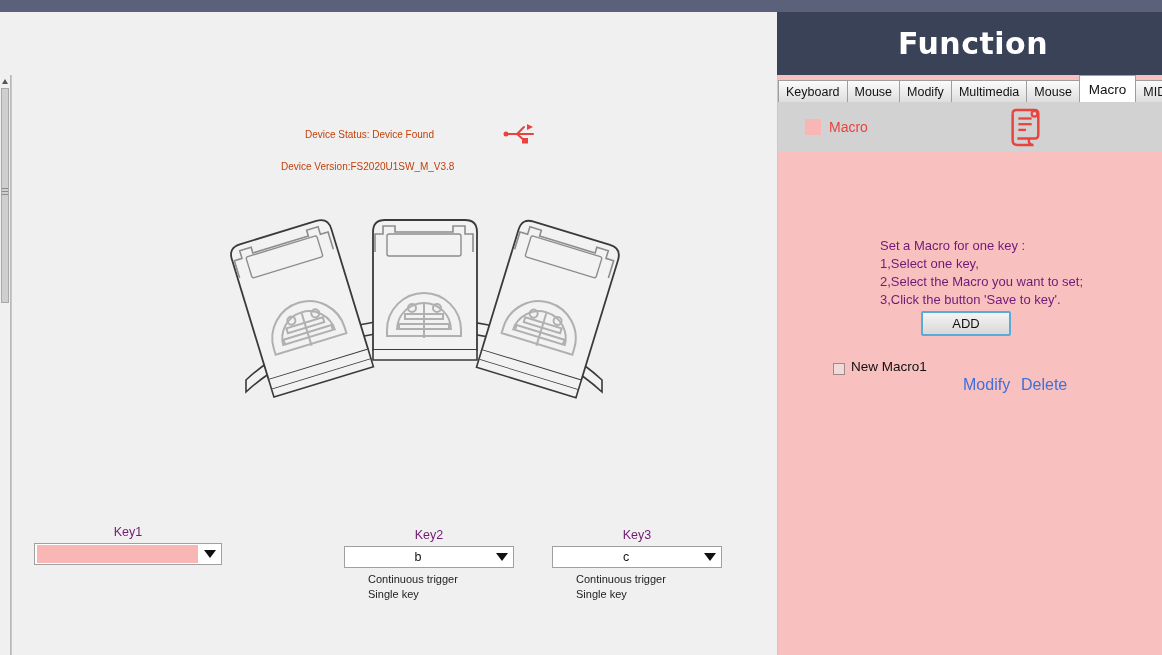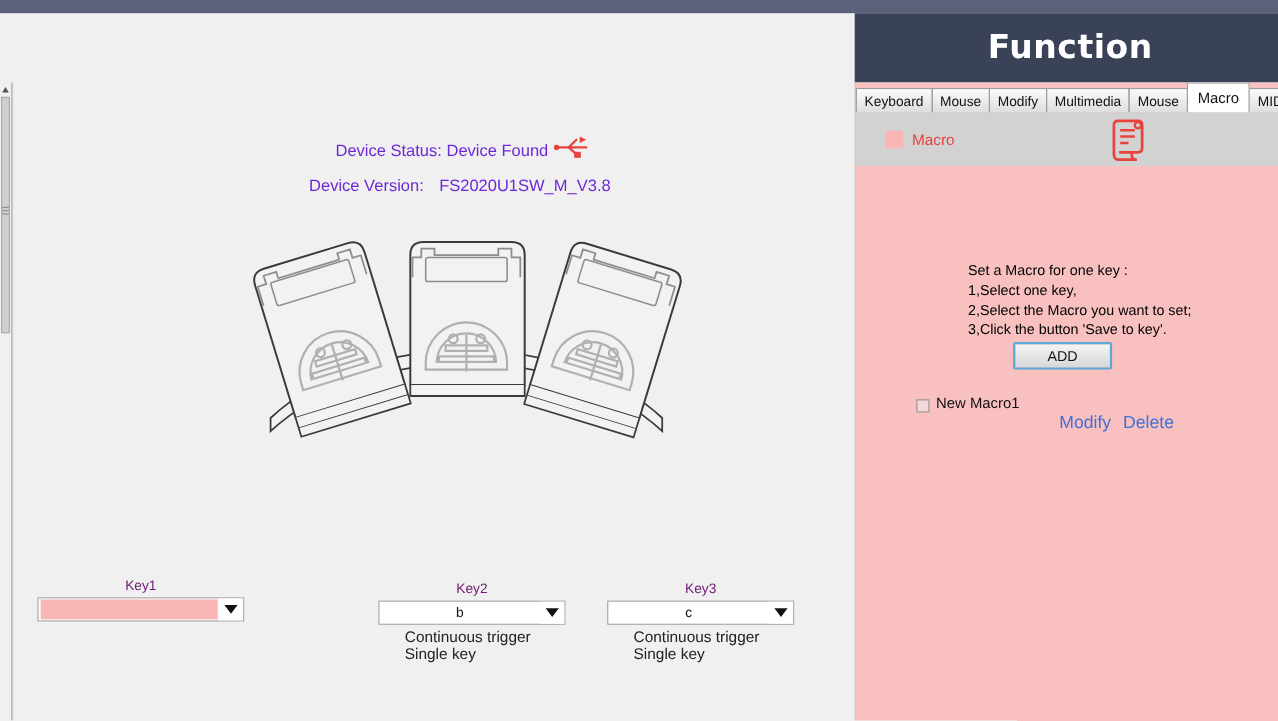--- a/index.html
+++ b/index.html
@@ -40,25 +40,25 @@
   .vscroll .grip{position:absolute;left:2px;top:113px;width:6px;height:1px;background:#8a8a8a;box-shadow:0 3px 0 #8a8a8a,0 6px 0 #8a8a8a;}
 
   
   .left-panel{
     position:absolute;left:11px;top:75px;width:764px;height:580px;
     background:#f0f0f0;border-left:1px solid #c8c8c8;box-sizing:border-box;
   }
 
   .status-block{position:absolute;left:0;top:0;width:764px;}
   .status-row{
-    position:absolute;color:#6d28d9;font-size:15px;white-space:nowrap;
+    position:absolute;color:#c2410c;font-size:10px;white-space:nowrap;
   }
   .status-row.r1{left:293px;top:54px;}
   .status-row.r2{left:269px;top:86px;}
-  .status-ver-label{margin-right:14px;}
+  .status-ver-label{}
   .usb-icon{position:absolute;left:490px;top:48px;width:34px;height:22px;}
 
   
   .device-art{position:absolute;left:212px;top:135px;width:400px;height:235px;}
 
   
   .keyblock{position:absolute;}
   .keyblock .klabel{
     text-align:center;font-size:12.5px;color:#701a75;margin-bottom:4px;
     font-family:"Liberation Sans", sans-serif;
@@ -72,21 +72,21 @@
     overflow:hidden;white-space:nowrap;
   }
   .combo.selected .ctext{background:#f8b6b4;height:18px;margin:1px 1px 1px 2px;}
   .combo .carrow{
     width:22px;height:20px;display:flex;align-items:center;justify-content:center;
     background:#ffffff;
   }
   .combo .carrow:after{
     content:"";border-left:6px solid transparent;border-right:6px solid transparent;border-top:8px solid #111;
   }
-  .subtext{font-size:14px;color:#222;line-height:15px;margin-top:4px;padding-left:24px;}
+  .subtext{font-size:11px;color:#222;line-height:15px;margin-top:4px;padding-left:24px;}
 
   .kb1{left:22px;top:450px;width:188px;}
   .kb2{left:332px;top:453px;width:170px;}
   .kb3{left:540px;top:453px;width:170px;}
 
   
   .right-panel{
     position:absolute;left:777px;top:75px;width:385px;height:580px;
     background:#f9c0c0;box-sizing:border-box;border-left:1px solid #c8c8c8;
   }
@@ -106,21 +106,21 @@
     border-color:#9e9e9e;position:relative;z-index:3;
   }
   .macro-head{
     position:absolute;left:0;top:27px;width:385px;height:49px;background:#d2d2d2;
   }
   .macro-head .swatch{position:absolute;left:27px;top:17px;width:16px;height:16px;background:#f8b6b4;}
   .macro-head .mlabel{position:absolute;left:51px;top:17px;font-size:14px;color:#e8433f;}
   .macro-head .scroll-icon{position:absolute;left:228px;top:6px;width:38px;height:40px;}
 
   .macro-body{position:absolute;left:0;top:76px;width:385px;height:504px;background:#f9c0c0;}
-  .instr{position:absolute;left:102px;top:86px;font-size:13px;color:#000000;line-height:18px;white-space:pre;}
+  .instr{position:absolute;left:102px;top:86px;font-size:13px;color:#701a75;line-height:18px;white-space:pre;}
   .add-btn{
     position:absolute;left:143px;top:160px;width:90px;height:25px;
     background:linear-gradient(#f4f4f4,#d8d8d8);
     border:2px solid #5aa9d6;border-radius:2px;
     display:flex;align-items:center;justify-content:center;
     font-size:13px;color:#111;box-sizing:border-box;cursor:pointer;
   }
   .macro-row{position:absolute;left:0;top:206px;width:385px;height:26px;}
   .macro-row .cb{
     position:absolute;left:55px;top:6px;width:12px;height:12px;

